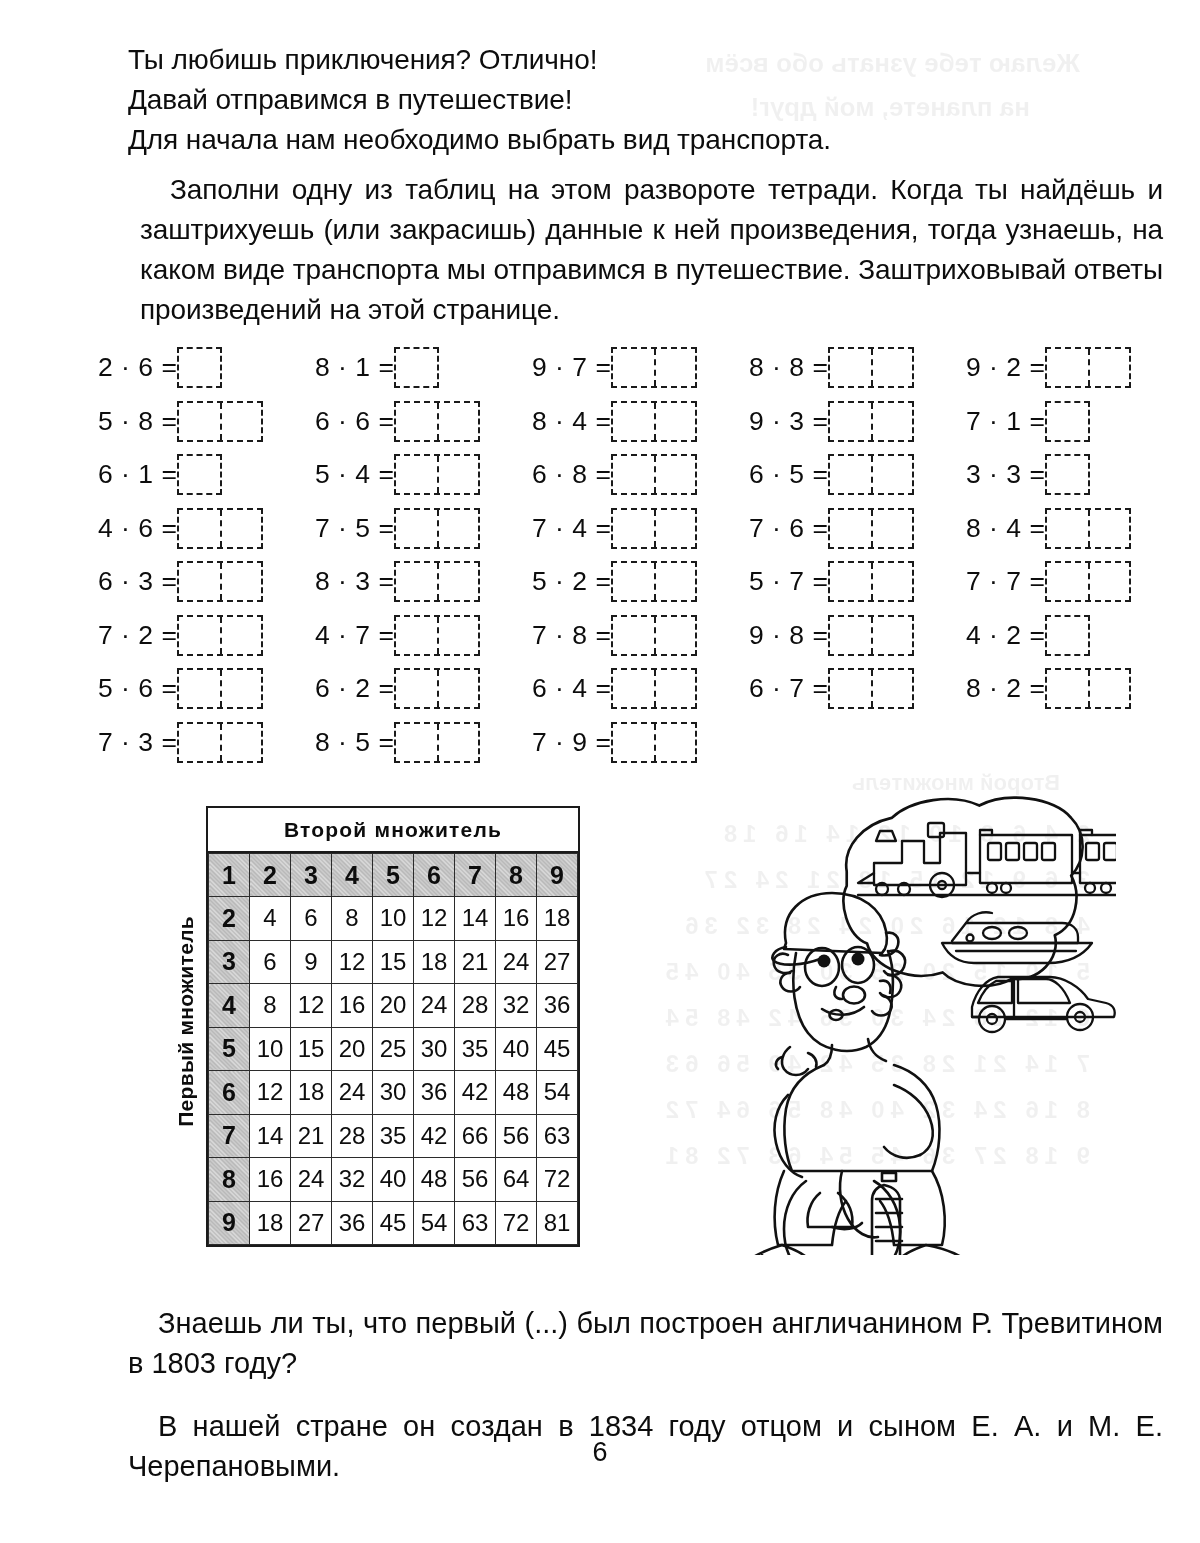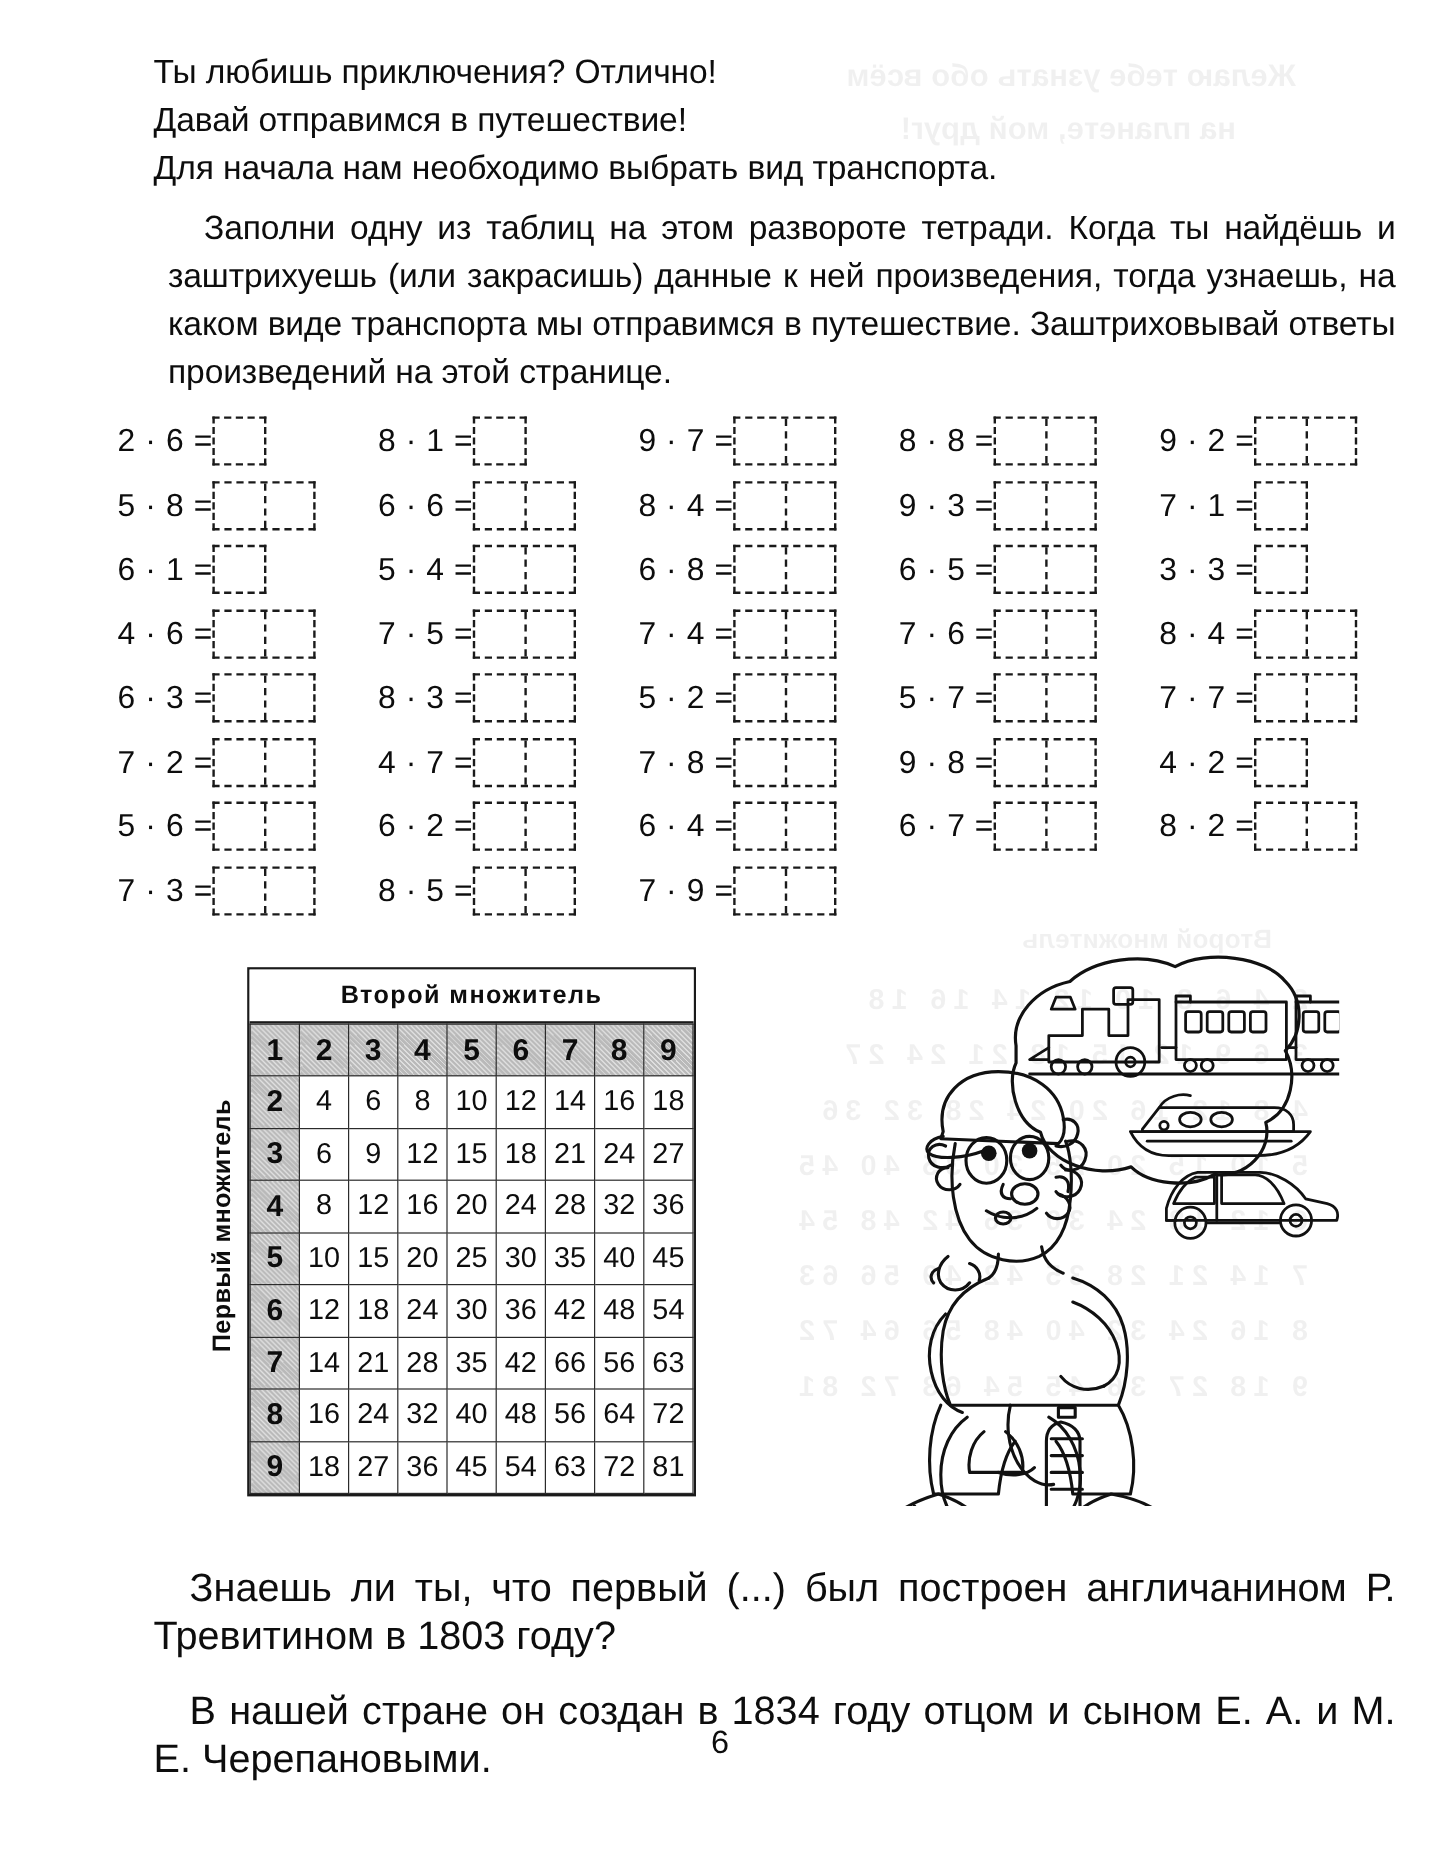--- a/index.html
+++ b/index.html
@@ -186,21 +186,21 @@
 
   
   .closing {
     position: absolute;
     left: 128px;
     top: 1303px;
     width: 1035px;
   }
   .closing p {
     margin: 0;
-    font-size: 33px;
+    font-size: 29px;
     line-height: 40px;
     text-align: justify;
     text-indent: 30px;
   }
   .closing p + p { margin-top: 23px; }
 
   
   #page-number {
     position: absolute;
     left: 0;

